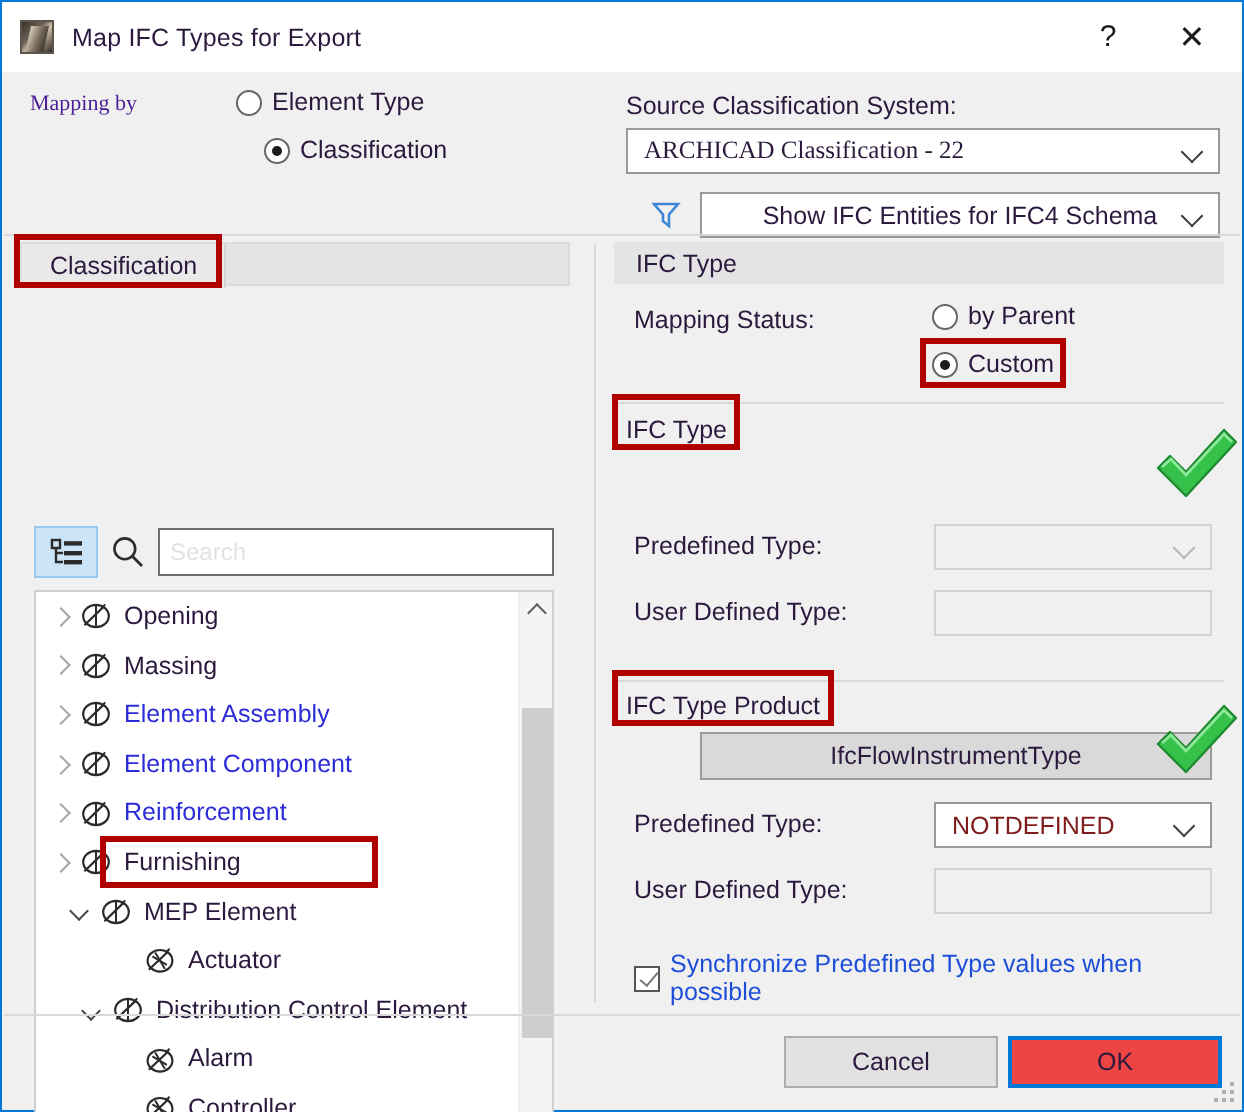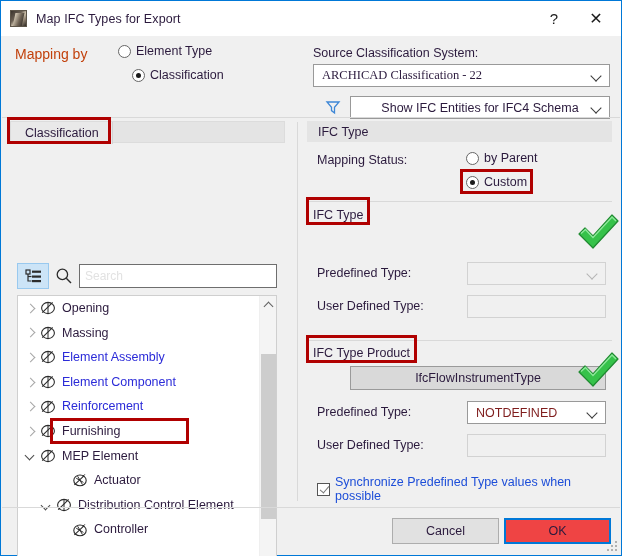--- a/index.html
+++ b/index.html
@@ -47,21 +47,21 @@
   #help-btn { right: 46px; font-size: 15px; }
   #close-btn { right: 4px; font-size: 16px; }
 
   
   #topbar {
     position: absolute; left: 1px; top: 35px; right: 1px; height: 82px;
     background: #f0f0f0;
   }
   #mapping-by-label {
     position: absolute; left: 13px; top: 10px;
-    font-size: 14px; color: #c2410c;
+    font-size: 11px; color: #4c1d95; font-family: Liberation Serif, serif;
   }
   .radio-row { position: absolute; display: flex; align-items: center; }
   .radio {
     width: 13px; height: 13px; border-radius: 50%;
     border: 1px solid #666; background: #fff;
     display: inline-block; position: relative; flex: 0 0 auto;
     margin-right: 5px;
   }
   .radio.checked::after {
     content: ""; position: absolute; left: 3px; top: 3px;
@@ -432,21 +432,21 @@
           <div class="tree-row" style="padding-left: 6px;">
             <span class="tw closed"></span>
             <span class="ticon"><svg viewBox="0 0 18 16" width="18" height="16">
                 <ellipse cx="9" cy="8" rx="6.4" ry="5.6" fill="none" stroke="#2b2b2b" stroke-width="1.1"></ellipse>
                 <path d="M3.2 12.6 L13 3.2" stroke="#2b2b2b" stroke-width="1.1" fill="none"></path>
                 <path d="M9 3 L9 13" stroke="#2b2b2b" stroke-width="1" fill="none"></path>
                 <path d="M11.6 4.2 L13.6 2.2" stroke="#2b2b2b" stroke-width="1" fill="none"></path>
               </svg></span>
             <span class="tlabel">Furnishing</span>
           </div>
-          <div class="tree-row" style="padding-left: 6px;">
+          <div class="tree-row" style="padding-left: 16px;">
             <span class="tw open"></span>
             <span class="ticon"><svg viewBox="0 0 18 16" width="18" height="16">
                 <ellipse cx="9" cy="8" rx="6.4" ry="5.6" fill="none" stroke="#2b2b2b" stroke-width="1.1"></ellipse>
                 <path d="M3.2 12.6 L13 3.2" stroke="#2b2b2b" stroke-width="1.1" fill="none"></path>
                 <path d="M9 3 L9 13" stroke="#2b2b2b" stroke-width="1" fill="none"></path>
                 <path d="M11.6 4.2 L13.6 2.2" stroke="#2b2b2b" stroke-width="1" fill="none"></path>
               </svg></span>
             <span class="tlabel">MEP Element</span>
           </div>
           <div class="tree-row" style="padding-left: 38px;">
@@ -462,20 +462,31 @@
           </div>
           <div class="tree-row" style="padding-left: 22px;">
             <span class="tw open"></span>
             <span class="ticon"><svg viewBox="0 0 18 16" width="18" height="16">
                 <ellipse cx="9" cy="8" rx="6.4" ry="5.6" fill="none" stroke="#2b2b2b" stroke-width="1.1"></ellipse>
                 <path d="M3.2 12.6 L13 3.2" stroke="#2b2b2b" stroke-width="1.1" fill="none"></path>
                 <path d="M9 3 L9 13" stroke="#2b2b2b" stroke-width="1" fill="none"></path>
                 <path d="M11.6 4.2 L13.6 2.2" stroke="#2b2b2b" stroke-width="1" fill="none"></path>
               </svg></span>
             <span class="tlabel">Distribution Control Element</span>
+          </div>
+          <div class="tree-row" style="padding-left: 38px;">
+            <span class="tw none"></span>
+            <span class="ticon"><svg viewBox="0 0 18 16" width="18" height="16">
+                <ellipse cx="9" cy="8.4" rx="6.2" ry="5.4" fill="none" stroke="#2b2b2b" stroke-width="1.1"></ellipse>
+                <path d="M3.4 12.9 L13.2 3.6" stroke="#2b2b2b" stroke-width="1.1" fill="none"></path>
+                <path d="M5.2 6.2 L12.4 10.4" stroke="#2b2b2b" stroke-width="1" fill="none"></path>
+                <path d="M6.6 4.2 L11.4 12.4" stroke="#2b2b2b" stroke-width="1" fill="none"></path>
+                <path d="M11.8 4.4 L13.8 2.4" stroke="#2b2b2b" stroke-width="1" fill="none"></path>
+              </svg></span>
+            <span class="tlabel">Alarm</span>
           </div>
           <div class="tree-row" style="padding-left: 38px;">
             <span class="tw none"></span>
             <span class="ticon"><svg viewBox="0 0 18 16" width="18" height="16">
                 <ellipse cx="9" cy="8.4" rx="6.2" ry="5.4" fill="none" stroke="#2b2b2b" stroke-width="1.1"></ellipse>
                 <path d="M3.4 12.9 L13.2 3.6" stroke="#2b2b2b" stroke-width="1.1" fill="none"></path>
                 <path d="M5.2 6.2 L12.4 10.4" stroke="#2b2b2b" stroke-width="1" fill="none"></path>
                 <path d="M6.6 4.2 L11.4 12.4" stroke="#2b2b2b" stroke-width="1" fill="none"></path>
                 <path d="M11.8 4.4 L13.8 2.4" stroke="#2b2b2b" stroke-width="1" fill="none"></path>
               </svg></span>

